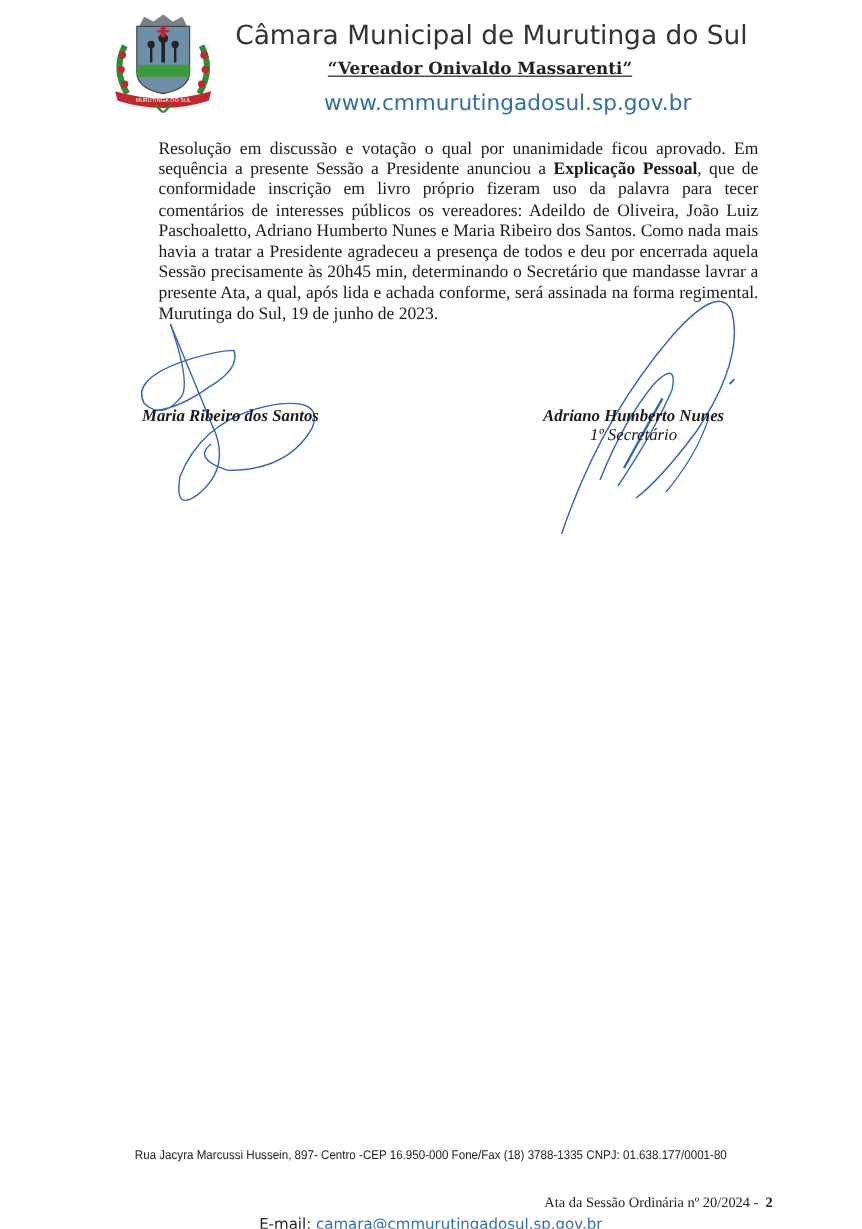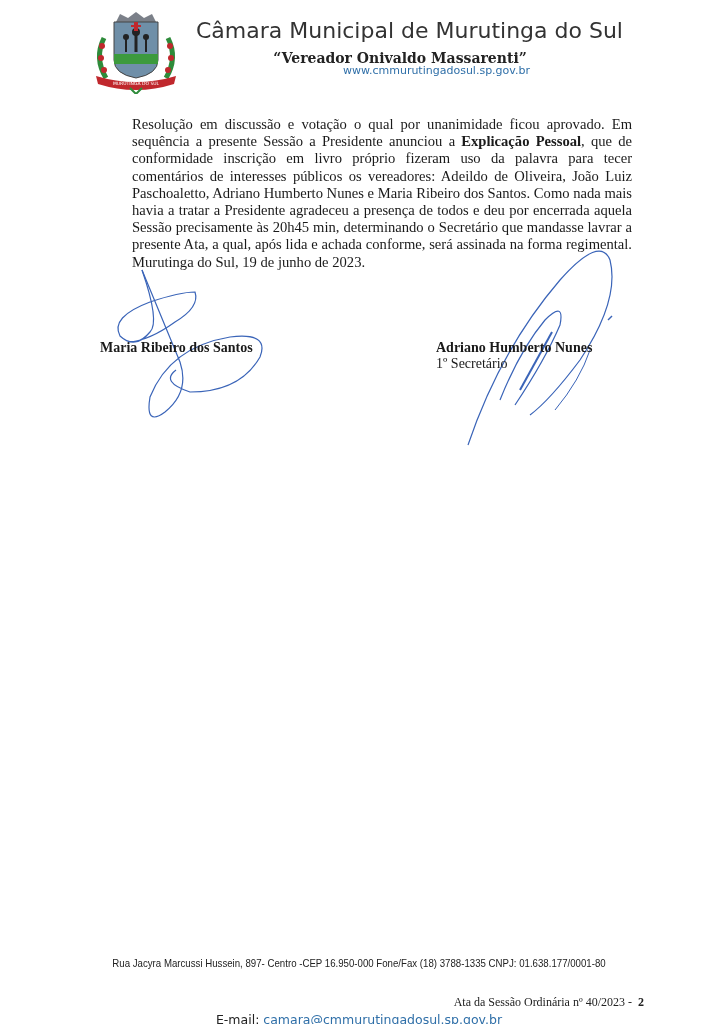--- a/index.html
+++ b/index.html
@@ -1,23 +1,23 @@
 <!DOCTYPE html>
 <html><head>
 <meta charset="utf-8">
 <style>
   html, body { margin:0; padding:0; background:#ffffff; }
   body { width:718px; height:1024px; position:relative; overflow:hidden; font-family:"Liberation Serif", serif; color:#1a1a1a; }
   .crest { position:absolute; left:90px; top:8px; width:92px; height:86px; }
   .header-title { position:absolute; left:196px; top:18px; font-family:"DejaVu Sans", sans-serif; font-size:22px; color:#333; letter-spacing:0px; white-space:nowrap; }
-  .header-sub { position:absolute; left:270px; top:50px; width:260px; text-align:center; font-family:"DejaVu Serif", serif; font-weight:bold; font-size:14px; color:#222; white-space:nowrap; }
-  .header-url { position:absolute; left:270px; top:64px; width:260px; text-align:right; font-family:"DejaVu Sans", sans-serif; font-size:11px; color:#2f6fa8; white-space:nowrap; }
+  .header-sub { position:absolute; left:270px; top:50px; width:260px; text-align:center; font-family:"DejaVu Serif", serif; font-weight:bold; font-size:14px; color:#222; white-space:nowrap;text-decoration:underline; }
+  .header-url { position:absolute; left:270px; top:76px; width:260px; text-align:right; font-family:"DejaVu Sans", sans-serif; font-size:18px; color:#2f6fa8; white-space:nowrap; }
   .body-text { position:absolute; left:132px; top:116px; width:500px; font-size:14.6px; line-height:17.2px; text-align:justify; color:#1a1a1a; }
   .body-text b { font-weight:bold; }
-  .sig { position:absolute; font-size:14px; line-height:16px; }
+  .sig { position:absolute; text-align:center; font-size:14px; line-height:16px;font-style:italic; }
   .sig .name { font-weight:bold; }
   .sig-left { left:100px; top:340px; width:184px; }
   .sig-right { left:436px; top:340px; width:184px; }
   .scribble { position:absolute; pointer-events:none; }
   .footer-addr { position:absolute; left:0; top:957px; width:718px; text-align:center; font-family:"Liberation Sans", sans-serif; font-size:10.5px; color:#222; transform:scaleX(0.92); transform-origin:center; white-space:nowrap; }
   .footer-email { position:absolute; left:0; top:1012px; width:718px; text-align:center; font-family:"DejaVu Sans", sans-serif; font-size:12.5px; color:#222; white-space:nowrap; }
   .footer-email a { color:#2f6fa8; text-decoration:underline; }
   .page-ref { position:absolute; right:74px; top:995px; font-size:12px; color:#222; white-space:nowrap; }
   .page-ref .num { font-weight:bold; margin-left:6px; }
 </style>
@@ -78,13 +78,13 @@
   <path d="M168 80 L172 76" stroke="#3a64b8" stroke-width="1.5" fill="none"></path>
 </svg>
 
 <div class="sig sig-right">
   <div class="name">Adriano Humberto Nunes</div>
   <div>1º Secretário</div>
 </div>
 
 <div class="footer-addr">Rua Jacyra Marcussi Hussein, 897- Centro -CEP 16.950-000 Fone/Fax (18) 3788-1335 CNPJ: 01.638.177/0001-80</div>
 <div class="footer-email"><span>E-mail: </span><a>camara@cmmurutingadosul.sp.gov.br</a></div>
-<div class="page-ref"><span>Ata da Sessão Ordinária nº 40/2023  -</span><span class="num">2</span></div>
+<div class="page-ref"><span>Ata da Sessão Ordinária nº 20/2024  -</span><span class="num">2</span></div>
 
 </body></html>

